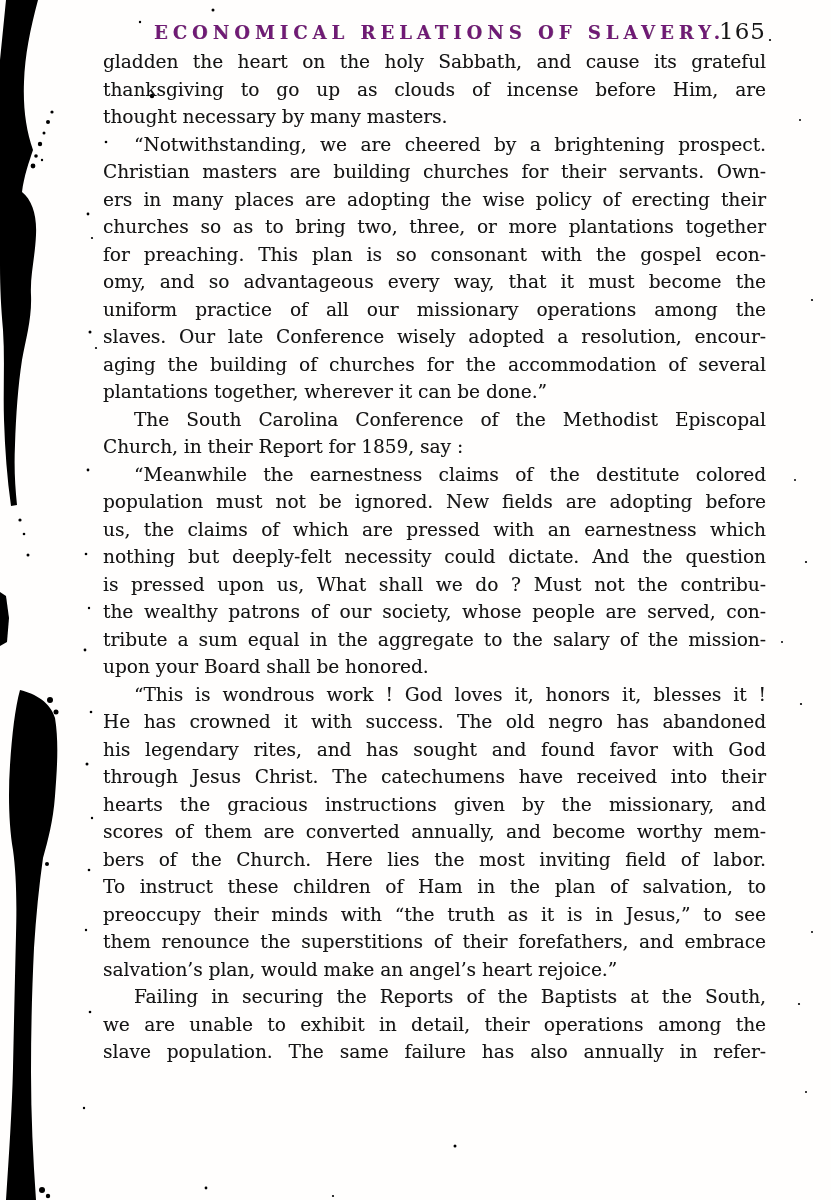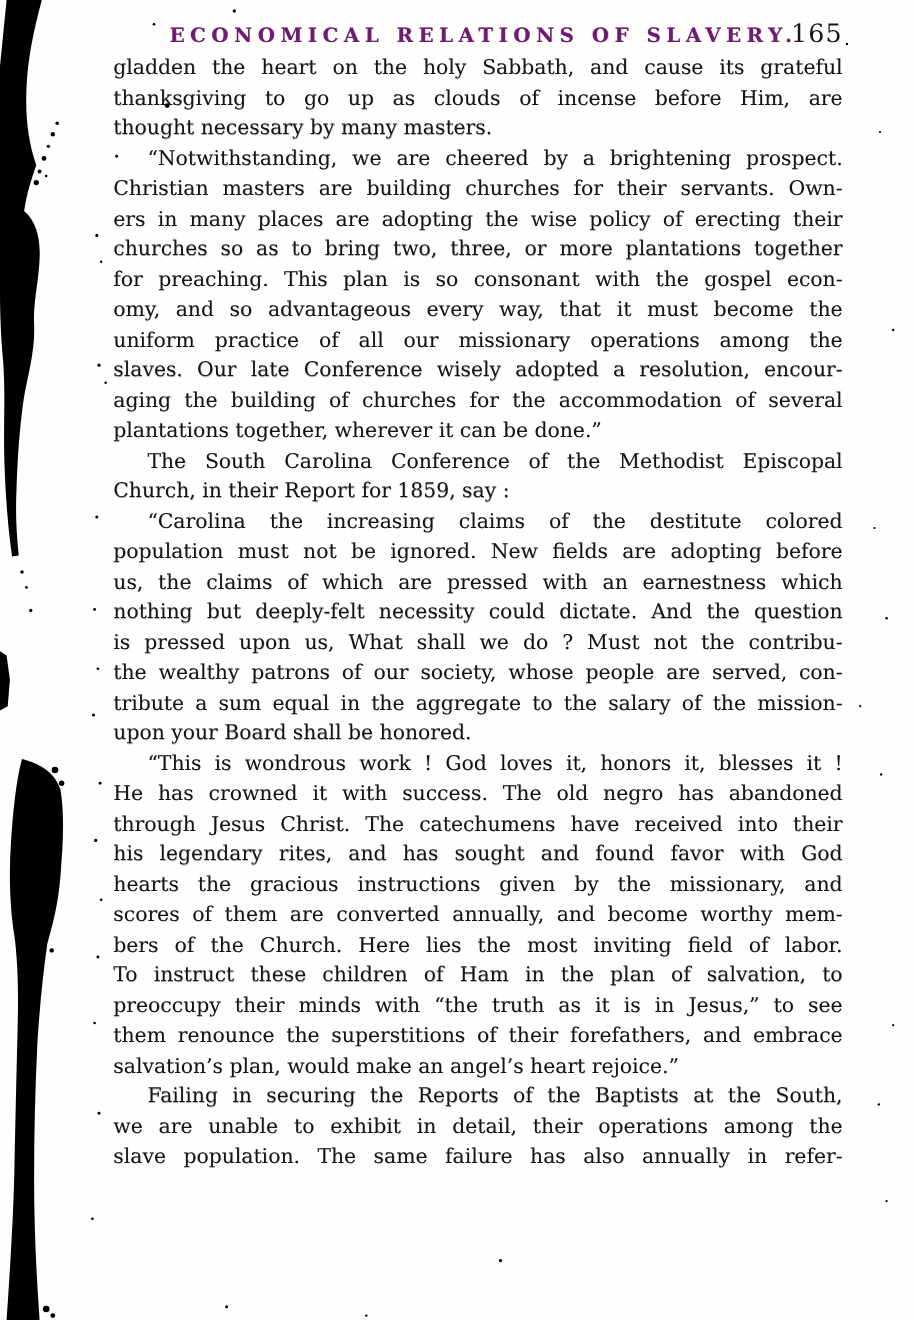--- a/index.html
+++ b/index.html
@@ -159,34 +159,34 @@
           <div class="line">uniform practice of all our missionary operations among the</div>
           <div class="line">slaves. Our late Conference wisely adopted a resolution, encour-</div>
           <div class="line">aging the building of churches for the accommodation of several</div>
           <div class="line lastline">plantations together, wherever it can be done.”</div>
         </div>
         <div class="paragraph indent">
           <div class="line firstline">The South Carolina Conference of the Methodist Episcopal</div>
           <div class="line lastline">Church, in their Report for 1859, say :</div>
         </div>
         <div class="paragraph indent">
-          <div class="line firstline">“Carolina the increasing claims of the destitute colored</div>
+          <div class="line firstline">“Meanwhile the earnestness claims of the destitute colored</div>
           <div class="line">population must not be ignored. New fields are adopting before</div>
           <div class="line">us, the claims of which are pressed with an earnestness which</div>
           <div class="line">nothing but deeply-felt necessity could dictate. And the question</div>
           <div class="line">is pressed upon us, What shall we do ? Must not the contribu-</div>
           <div class="line">the wealthy patrons of our society, whose people are served, con-</div>
           <div class="line">tribute a sum equal in the aggregate to the salary of the mission-</div>
           <div class="line lastline">upon your Board shall be honored.</div>
         </div>
         <div class="paragraph indent">
           <div class="line firstline">“This is wondrous work ! God loves it, honors it, blesses it !</div>
           <div class="line">He has crowned it with success. The old negro has abandoned</div>
+          <div class="line">his legendary rites, and has sought and found favor with God</div>
           <div class="line">through Jesus Christ. The catechumens have received into their</div>
-          <div class="line">his legendary rites, and has sought and found favor with God</div>
           <div class="line">hearts the gracious instructions given by the missionary, and</div>
           <div class="line">scores of them are converted annually, and become worthy mem-</div>
           <div class="line">bers of the Church. Here lies the most inviting field of labor.</div>
           <div class="line">To instruct these children of Ham in the plan of salvation, to</div>
           <div class="line">preoccupy their minds with “the truth as it is in Jesus,” to see</div>
           <div class="line">them renounce the superstitions of their forefathers, and embrace</div>
           <div class="line lastline">salvation’s plan, would make an angel’s heart rejoice.”</div>
         </div>
         <div class="paragraph indent">
           <div class="line firstline">Failing in securing the Reports of the Baptists at the South,</div>

